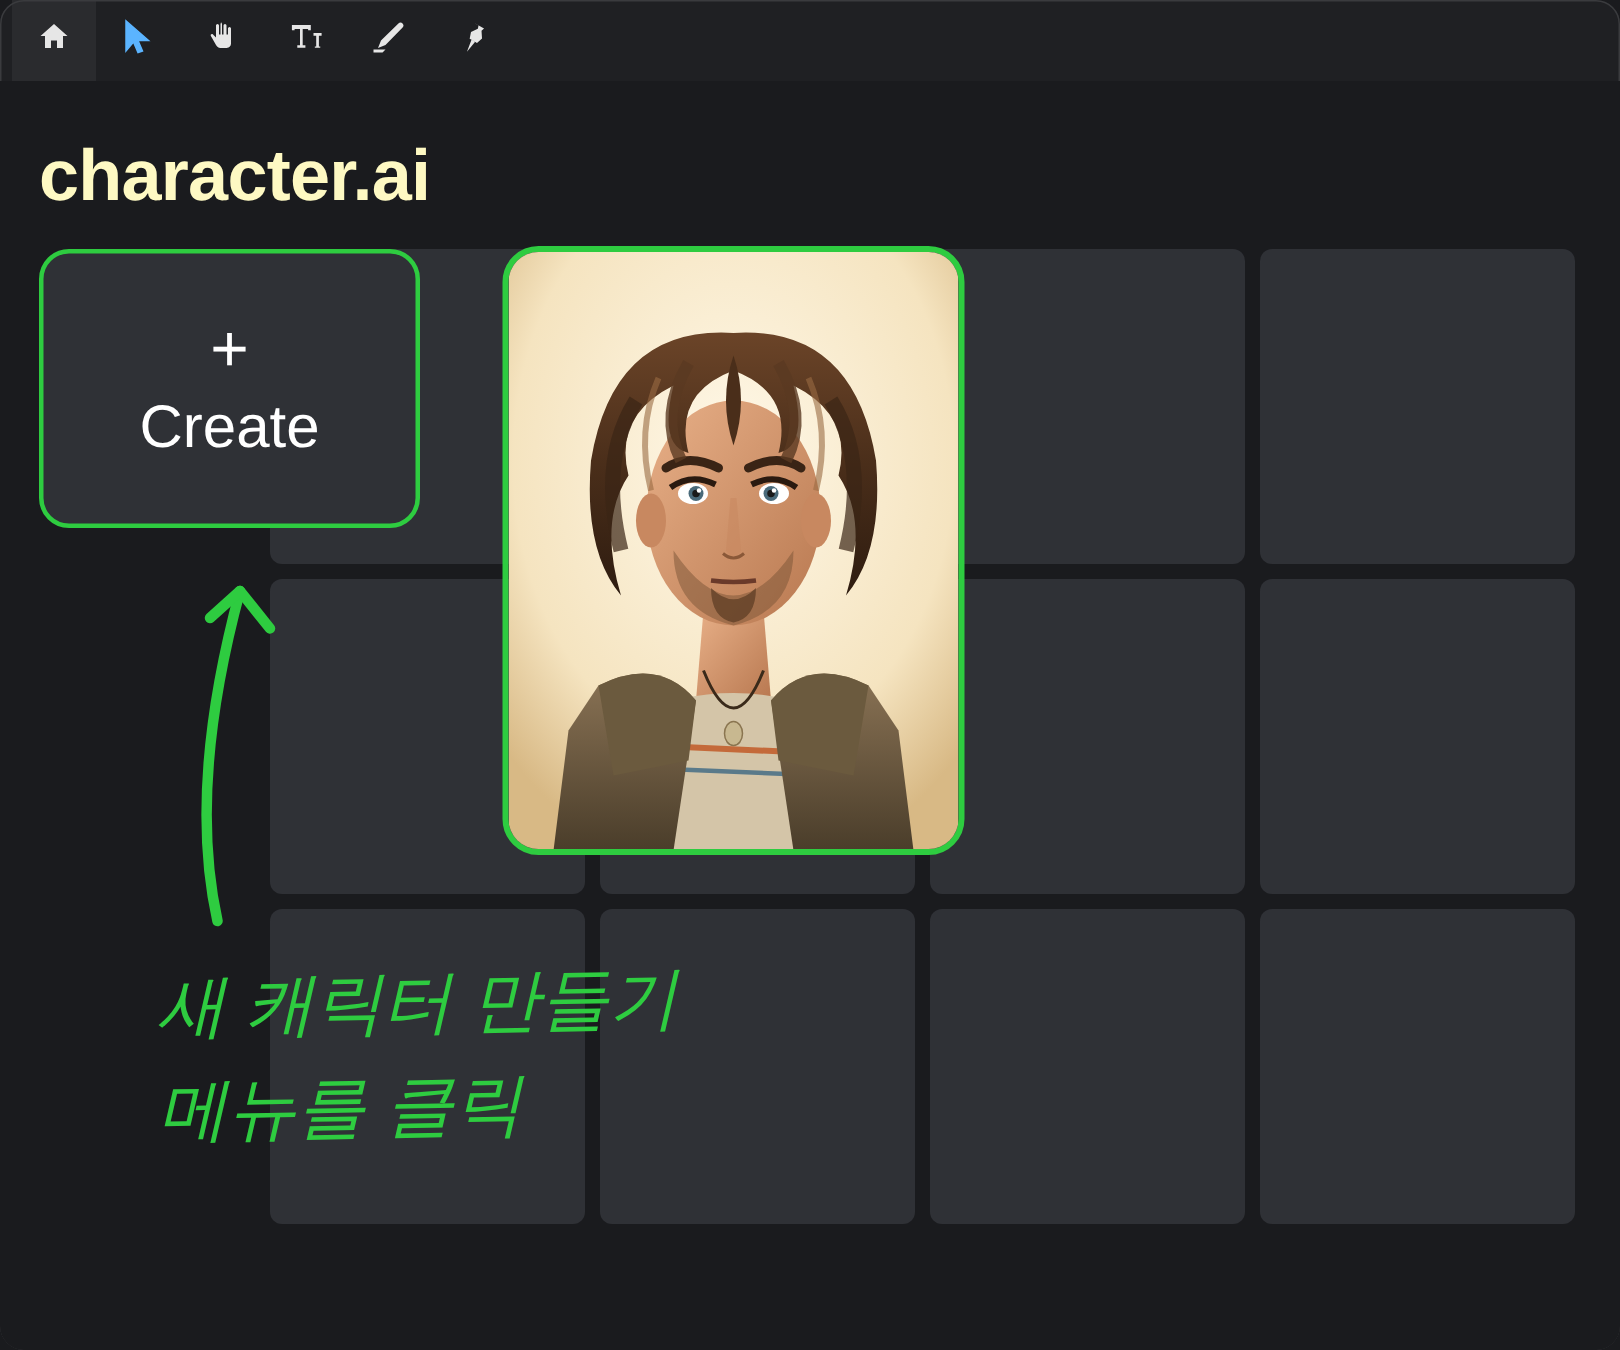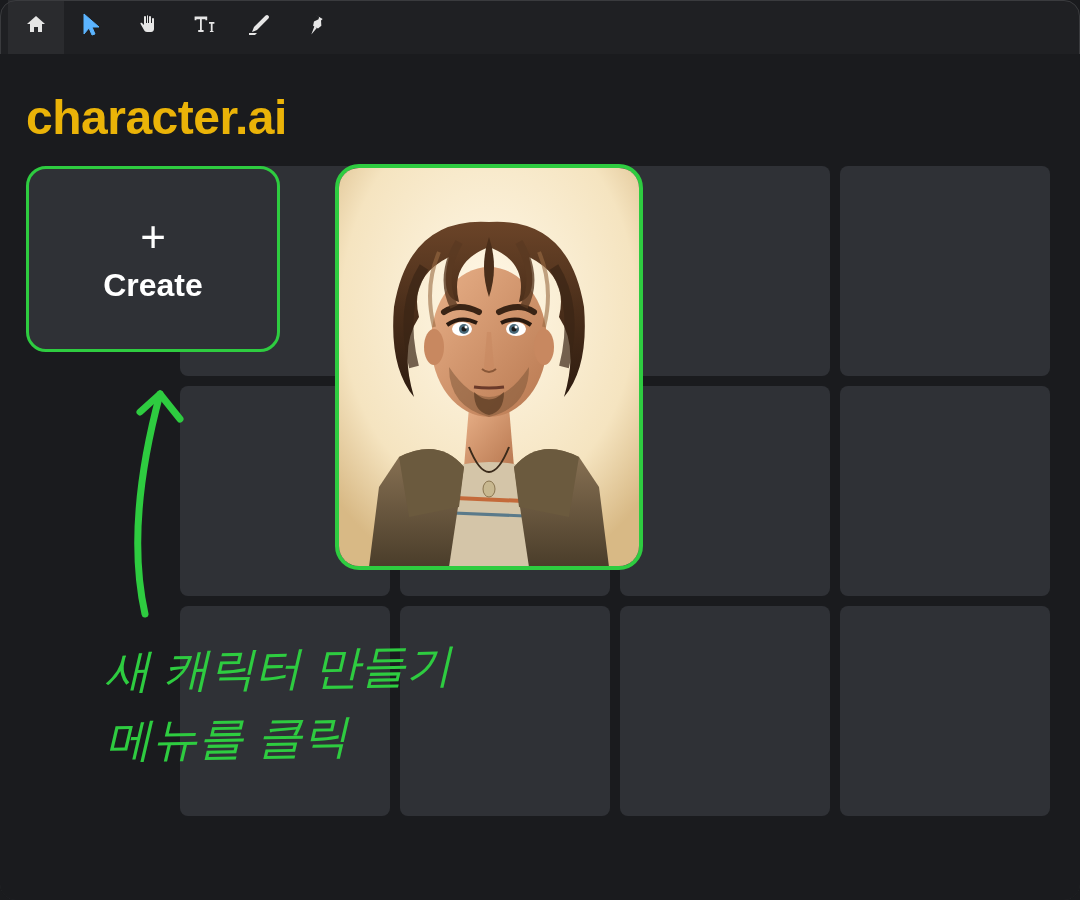--- a/index.html
+++ b/index.html
@@ -40,21 +40,21 @@
     width: 100%;
     height: calc(100% - 54px);
     background: #1a1b1e;
     border-bottom-left-radius: 16px;
     border-bottom-right-radius: 16px;
   }
   .app-title {
     position: absolute;
     left: 26px;
     top: 36px;
-    color: #eab308;
+    color: #fef9c3;
     font-size: 48px;
     font-weight: 800;
     letter-spacing: -0.5px;
   }
   .create-btn {
     position: absolute;
     left: 26px;
     top: 112px;
     width: 254px;
     height: 186px;
@@ -68,22 +68,22 @@
     gap: 8px;
     color: #fff;
     cursor: pointer;
   }
   .create-btn .plus {
     font-size: 44px;
     font-weight: 300;
     line-height: 1;
   }
   .create-btn .label {
-    font-size: 32px;
-    font-weight: 700;
+    font-size: 40px;
+    font-weight: 400;
   }
   .grid {
     position: absolute;
     left: 180px;
     top: 112px;
     display: grid;
     grid-template-columns: repeat(4, 210px);
     grid-auto-rows: 210px;
     gap: 10px;
   }

